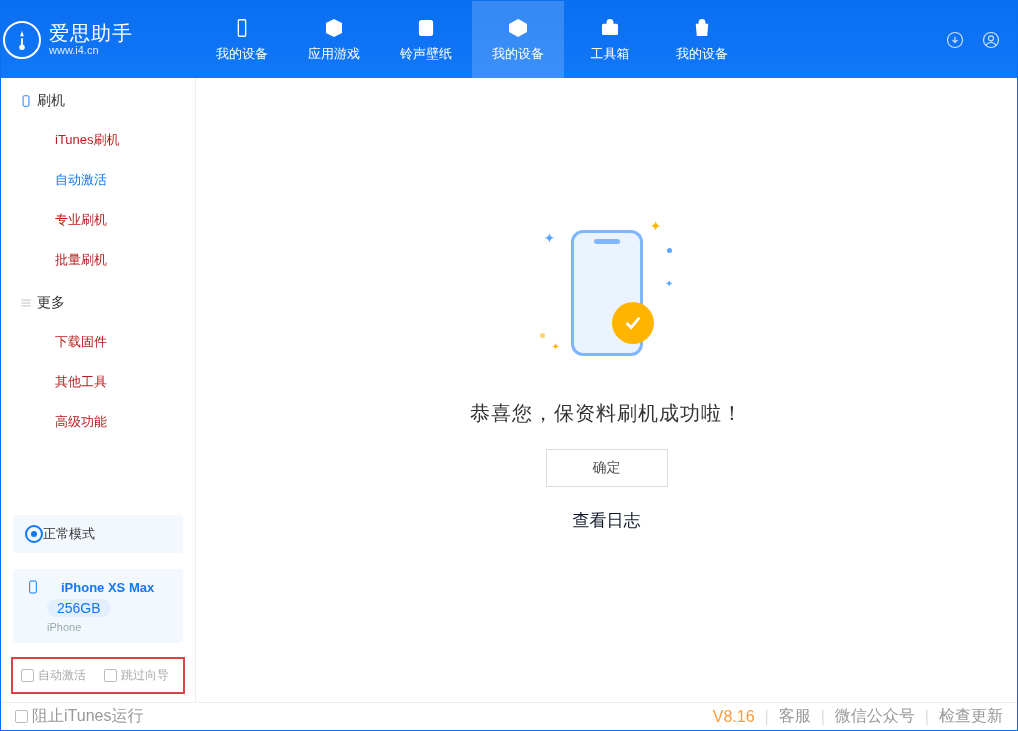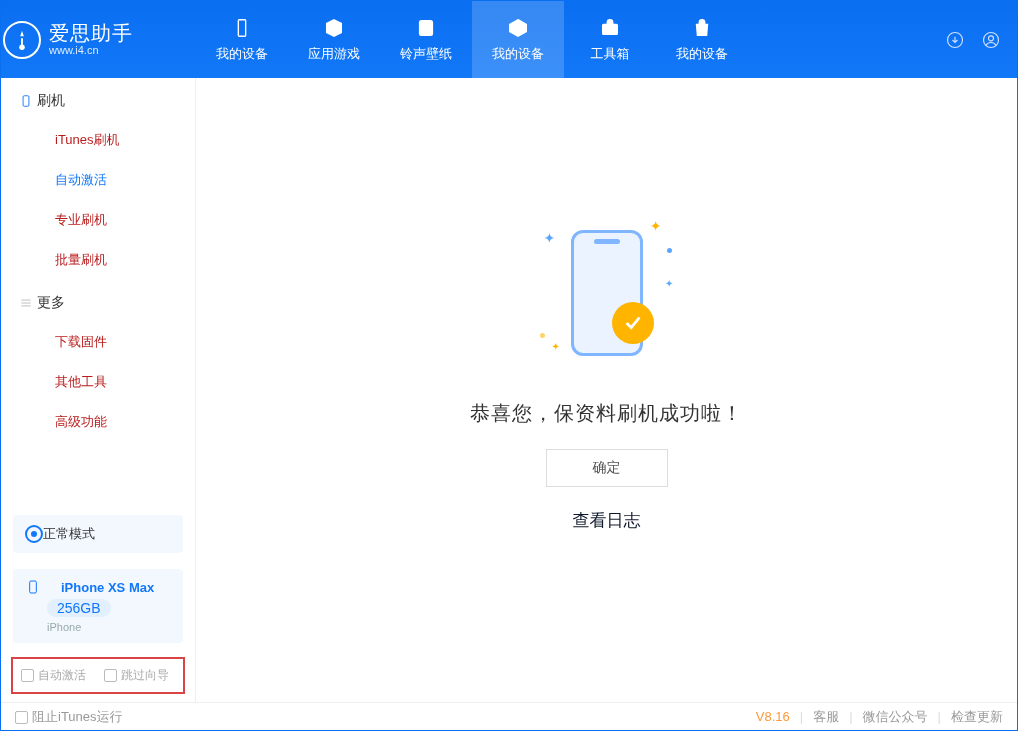--- a/index.html
+++ b/index.html
@@ -44,21 +44,21 @@
 .log-link{ color:#0f172a; font-size:17px; cursor:pointer;}
 .illus{ width:170px; height:170px; position:relative; display:flex; align-items:center; justify-content:center;}
 .phone{ width:72px; height:126px; border:3px solid #7fb6ff; border-radius:12px; background:#eaf3ff; position:relative;}
 .phone::before{content:""; position:absolute; top:6px; left:50%; transform:translateX(-50%); width:26px; height:5px; background:#7fb6ff; border-radius:3px;}
 .check-badge{ position:absolute; right:38px; bottom:34px; width:42px; height:42px; border-radius:50%; background:#ffb400; display:flex; align-items:center; justify-content:center;}
 .check-badge svg{width:22px;height:22px; stroke:#fff; stroke-width:3; fill:none;}
 .spark{ position:absolute; font-size:14px; color:#5aa6ff;}
 .s1{top:22px; left:22px;} .s2{top:10px; right:30px; color:#ffb400;} .s3{bottom:26px; left:30px; color:#ffb400; font-size:10px;} .s4{right:18px; top:70px; font-size:10px;}
 .dot{position:absolute; width:5px;height:5px; border-radius:50%;}
 .d1{background:#5aa6ff; top:40px; right:20px;} .d2{background:#ffd36b; bottom:40px; left:18px;}
-.footer{ height:28px; border-top:1px solid #eee; display:flex; align-items:center; font-size:13px; color:#999; padding:0 14px; gap:10px;}
+.footer{ height:28px; border-top:1px solid #eee; display:flex; align-items:center; font-size:16px; color:#999; padding:0 14px; gap:10px;}
 .footer .sep{color:#ddd;}
 .footer a{color:#999; cursor:pointer;}
 .version{margin-left:auto; color:#ff9a3c;}
 .foot-link-group{display:flex; gap:10px; align-items:center;}
 </style>
 </head>
 <body>
 
 <div class="header">
   <div class="win-ctrls">

